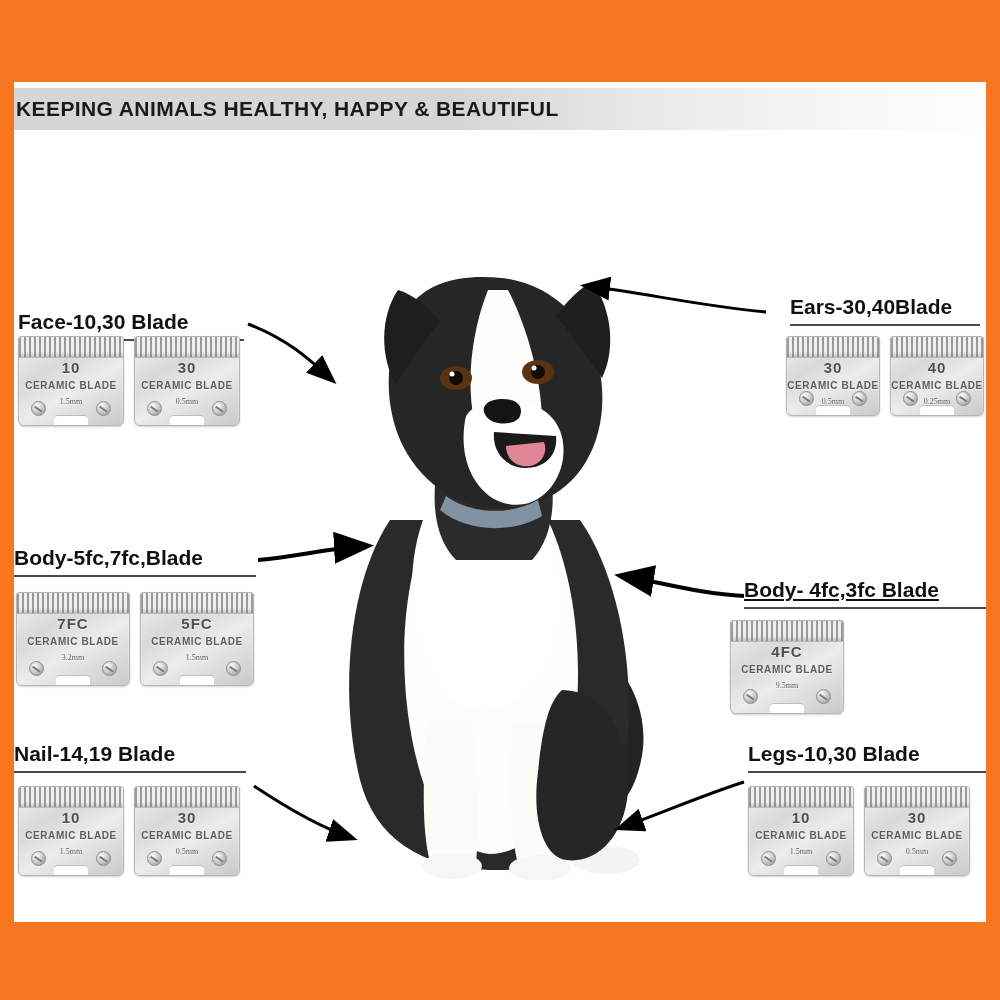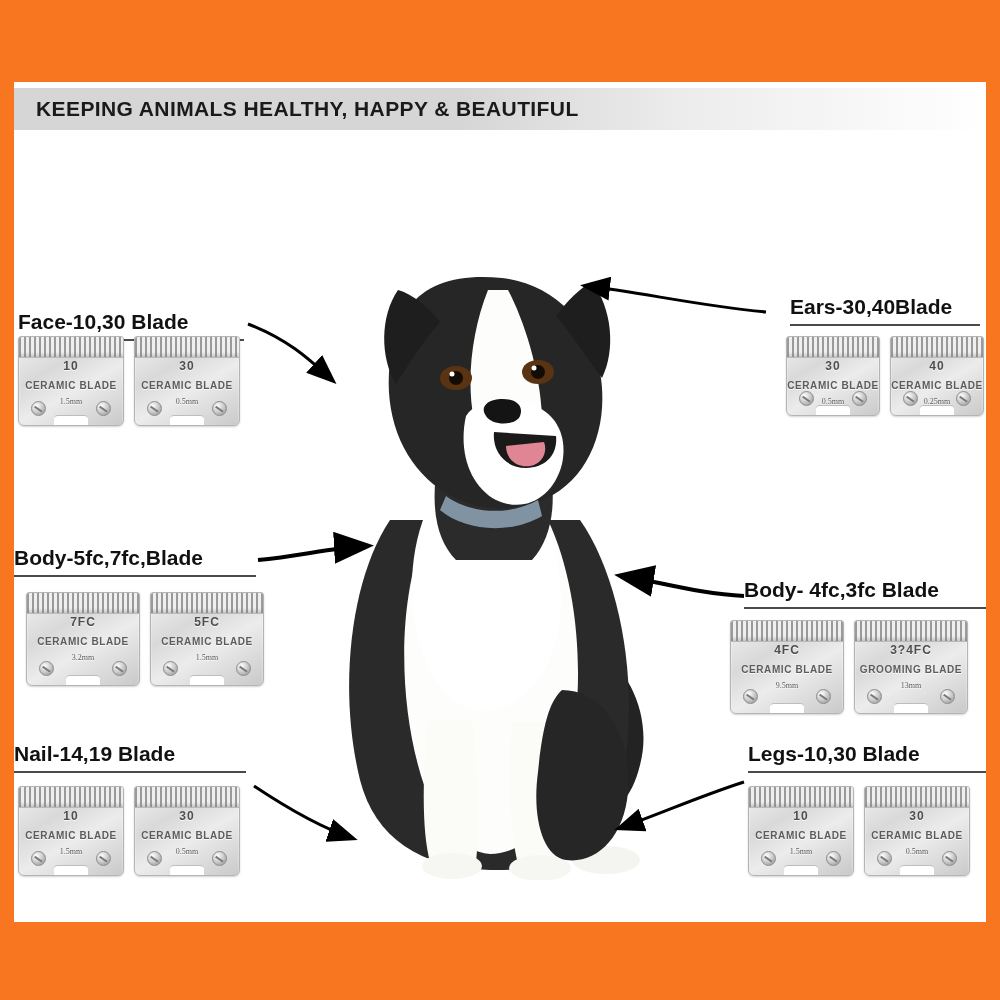--- a/index.html
+++ b/index.html
@@ -55,21 +55,21 @@
     background: linear-gradient(to right, #d6d6d6 0%, #d6d6d6 46%, #ededed 70%, #ffffff 100%);
     display: flex;
     align-items: center;
   }
   .banner-text {
     font-family: "Liberation Sans", sans-serif;
     font-weight: bold;
     font-size: 21px;
     letter-spacing: 0.4px;
     color: #1a1a1a;
-    padding-left: 22px;
+    padding-left: 2px;
     white-space: nowrap;
   }
   
   .dog-area {
     position: absolute;
     top: 220px;
     left: 280px;
     width: 420px;
     height: 660px;
   }
@@ -118,21 +118,21 @@
     left: 0; right: 0; bottom: 0;
     height: 5px;
     background: linear-gradient(to bottom, rgba(255,255,255,0.0), rgba(120,120,120,0.35));
   }
   .blade-number {
     position: absolute;
     top: 22px; left: 0; right: 0;
     text-align: center;
     font-family: "Liberation Sans", sans-serif;
     font-weight: bold;
-    font-size: 12px;
+    font-size: 15px;
     color: #4e4e4e;
     letter-spacing: 1px;
     text-shadow: 0 1px 0 rgba(255,255,255,0.8);
   }
   .blade-sub {
     position: absolute;
     top: 43px; left: 0; right: 0;
     text-align: center;
     font-family: "Liberation Sans", sans-serif;
     font-size: 10px;
@@ -300,61 +300,52 @@
       <div class="blade-number">40</div>
       <div class="blade-sub">CERAMIC BLADE</div>
       <div class="blade-size">0.25mm</div>
       <div class="screw left"></div>
       <div class="screw right"></div>
       <div class="blade-notch"></div>
     </div>
   </div>
 
   <div class="label" style="left:14px; top:546px; width:242px;">Body-5fc,7fc,Blade</div>
-  <div class="blade-group" style="left:26px; top:592px;justify-content:center;">
+  <div class="blade-group" style="left:16px; top:592px;justify-content:center;">
     <div class="blade wide">
       <div class="blade-teeth"></div>
       <div class="blade-number">7FC</div>
       <div class="blade-sub">CERAMIC BLADE</div>
       <div class="blade-size">3.2mm</div>
       <div class="screw left"></div>
       <div class="screw right"></div>
       <div class="blade-notch"></div>
     </div>
     <div class="blade wide">
       <div class="blade-teeth"></div>
       <div class="blade-number">5FC</div>
       <div class="blade-sub">CERAMIC BLADE</div>
       <div class="blade-size">1.5mm</div>
       <div class="screw left"></div>
       <div class="screw right"></div>
       <div class="blade-notch"></div>
     </div>
   </div>
 
-  <div class="label" style="left:744px; top:578px; width:242px;">Body- 4fc,3fc Blade</div>
+  <div class="label" style="left:744px; top:578px; width:242px;text-decoration:underline;">Body- 4fc,3fc Blade</div>
   <div class="blade-group" style="left:730px; top:620px;">
     <div class="blade wide">
       <div class="blade-teeth"></div>
       <div class="blade-number">4FC</div>
       <div class="blade-sub">CERAMIC BLADE</div>
       <div class="blade-size">9.5mm</div>
       <div class="screw left"></div>
       <div class="screw right"></div>
       <div class="blade-notch"></div>
     </div>
-    <div class="blade wide">
-      <div class="blade-teeth"></div>
-      <div class="blade-number">3?4FC</div>
-      <div class="blade-sub">GROOMING BLADE</div>
-      <div class="blade-size">13mm</div>
-      <div class="screw left"></div>
-      <div class="screw right"></div>
-      <div class="blade-notch"></div>
-    </div>
   </div>
 
   <div class="label" style="left:14px; top:742px; width:232px;">Nail-14,19 Blade</div>
   <div class="blade-group" style="left:18px; top:786px;">
     <div class="blade">
       <div class="blade-teeth"></div>
       <div class="blade-number">10</div>
       <div class="blade-sub">CERAMIC BLADE</div>
       <div class="blade-size">1.5mm</div>
       <div class="screw left"></div>

